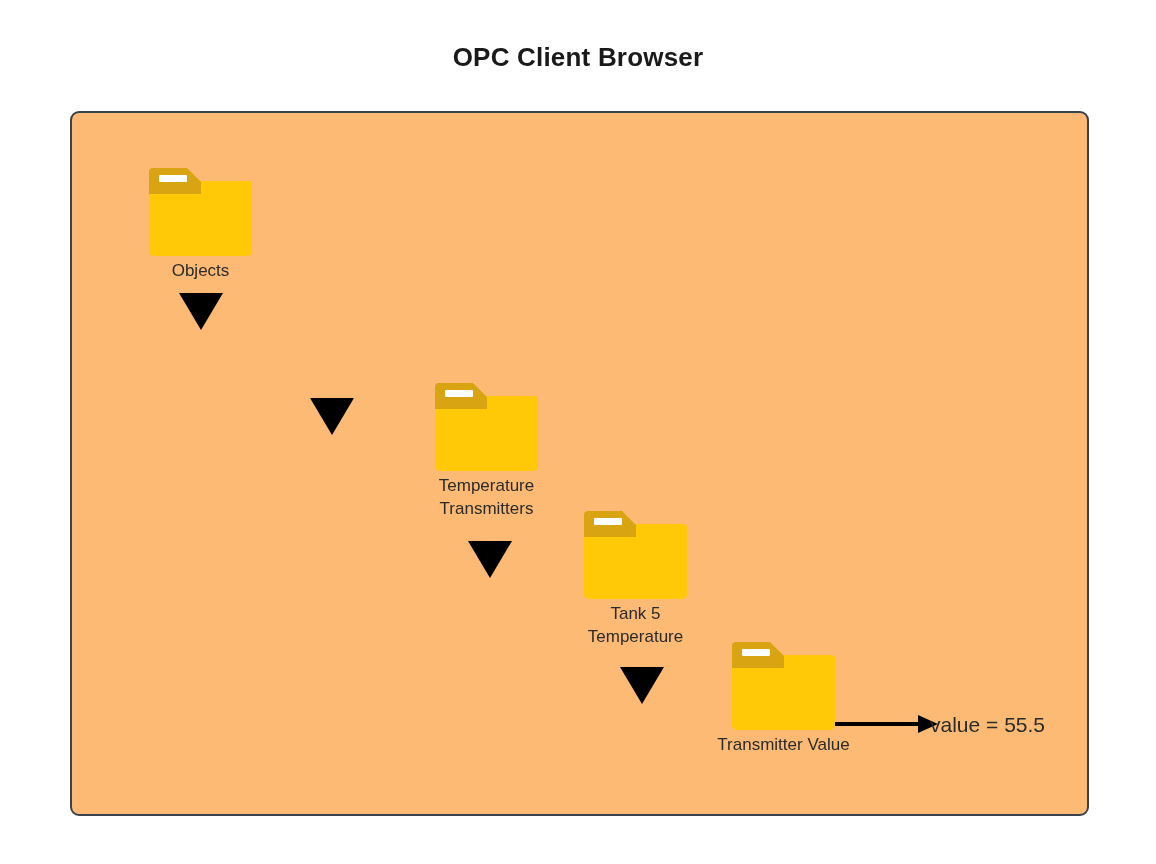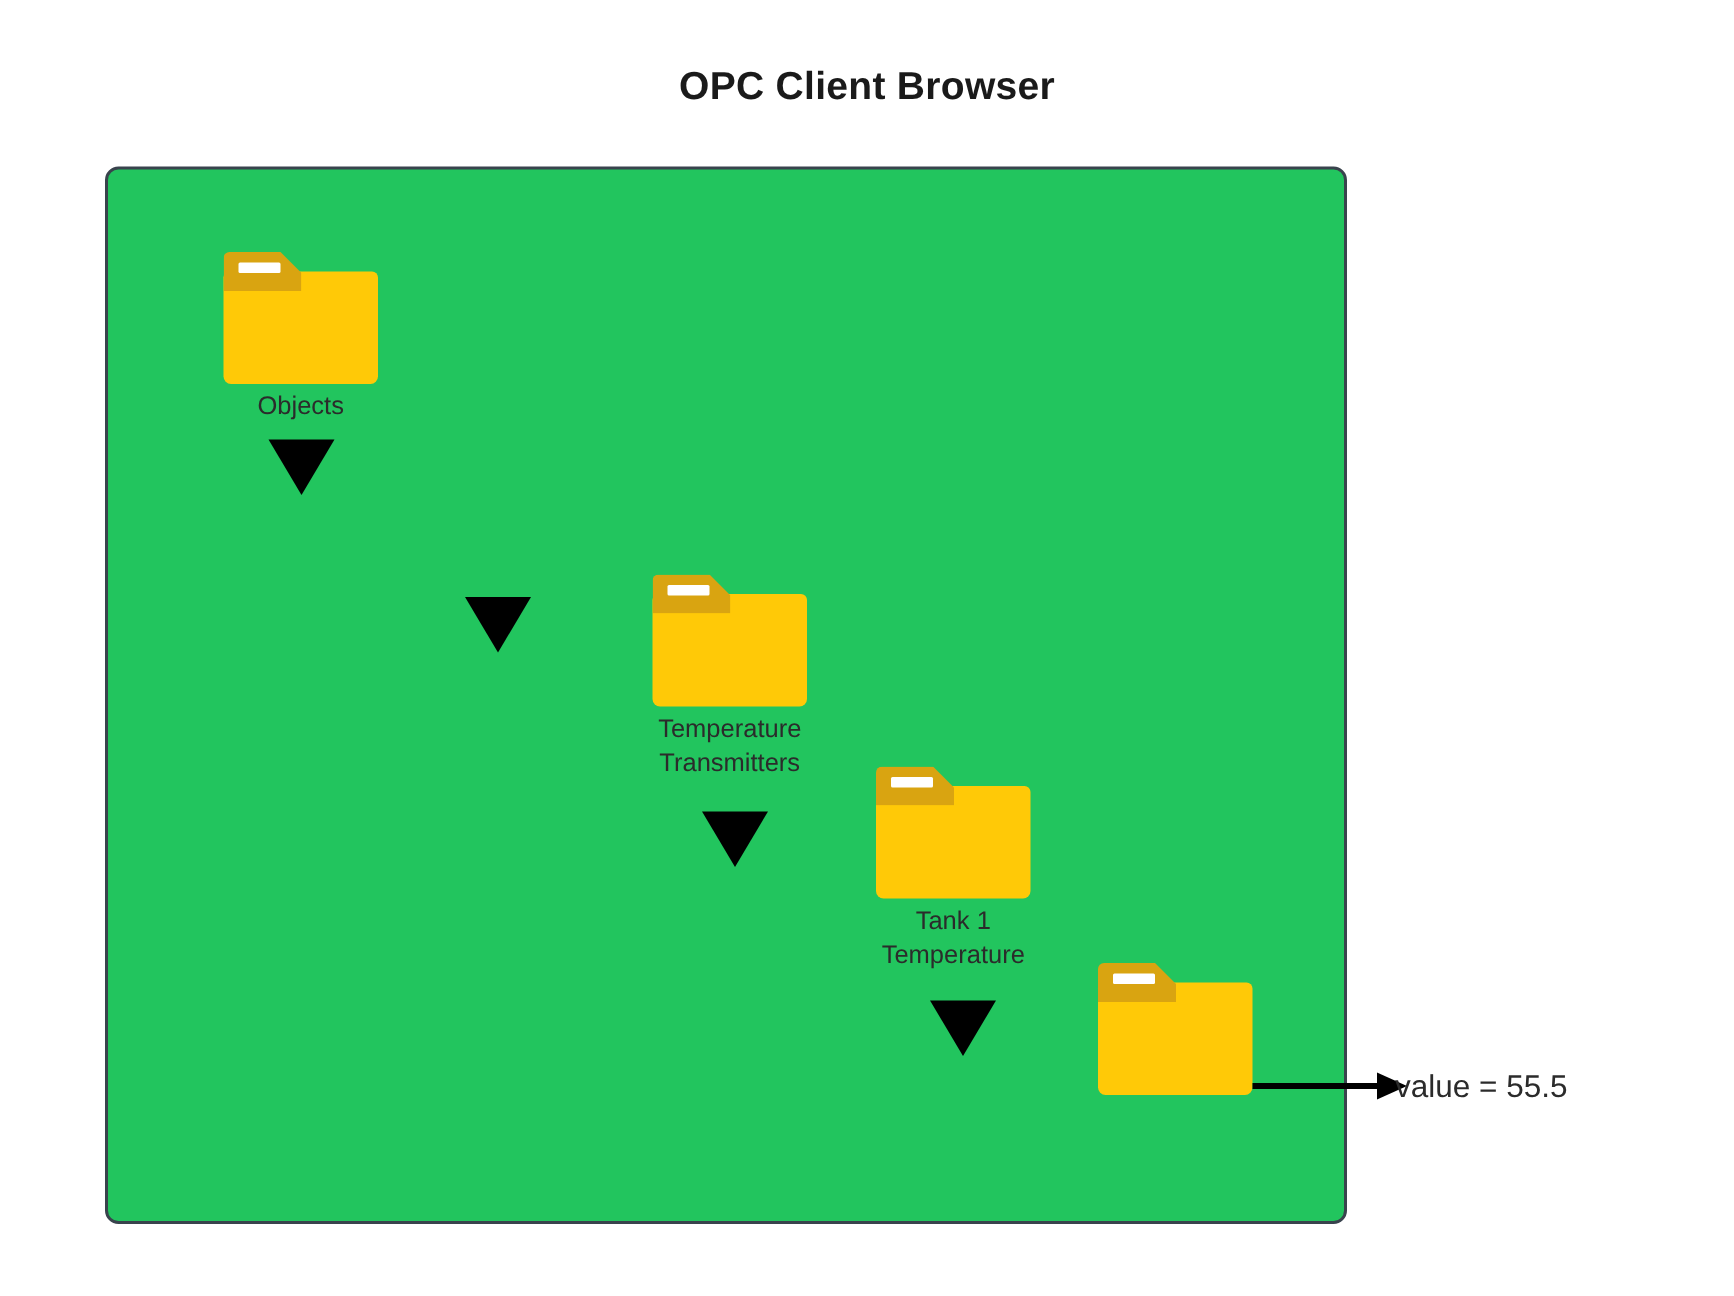--- a/index.html
+++ b/index.html
@@ -25,25 +25,25 @@
     font-size: 26px;
     font-weight: bold;
     color: #1a1a1a;
     letter-spacing: 0.2px;
   }
 
   #browser-panel {
     position: absolute;
     left: 70px;
     top: 111px;
-    width: 828px;
+    width: 1019px;
     height: 705px;
     border: 2px solid #39434d;
     border-radius: 9px;
-    background: #22c55e;
+    background: #fdba74;
     box-sizing: border-box;
   }
 
   
   .node {
     position: absolute;
   }
   .folder {
     position: relative;
     width: 103px;
@@ -162,32 +162,33 @@
   </div>
 
   <div class="down-arrow" style="left:396px; top:428px;"></div>
 
   <div class="node" style="left:512px; top:398px;">
     <div class="folder">
       <div class="f-body"></div>
       <div class="f-tab"></div>
       <div class="f-slot"></div>
     </div>
-    <div class="node-label">Tank 1
+    <div class="node-label">Tank 5
 Temperature</div>
   </div>
 
   <div class="down-arrow" style="left:548px; top:554px;"></div>
 
   <div class="node" style="left:660px; top:529px;">
     <div class="folder">
       <div class="f-body"></div>
       <div class="f-tab"></div>
       <div class="f-slot"></div>
     </div>
+    <div class="node-label">Transmitter Value</div>
   </div>
 
   <div class="connector" style="left:763px; top:609px;">
     <div class="c-line"></div>
     <div class="c-head"></div>
   </div>
 
   <div class="value-label" style="left:858px; top:600px;text-align:center;">value = 55.5</div>
 
 </div>

